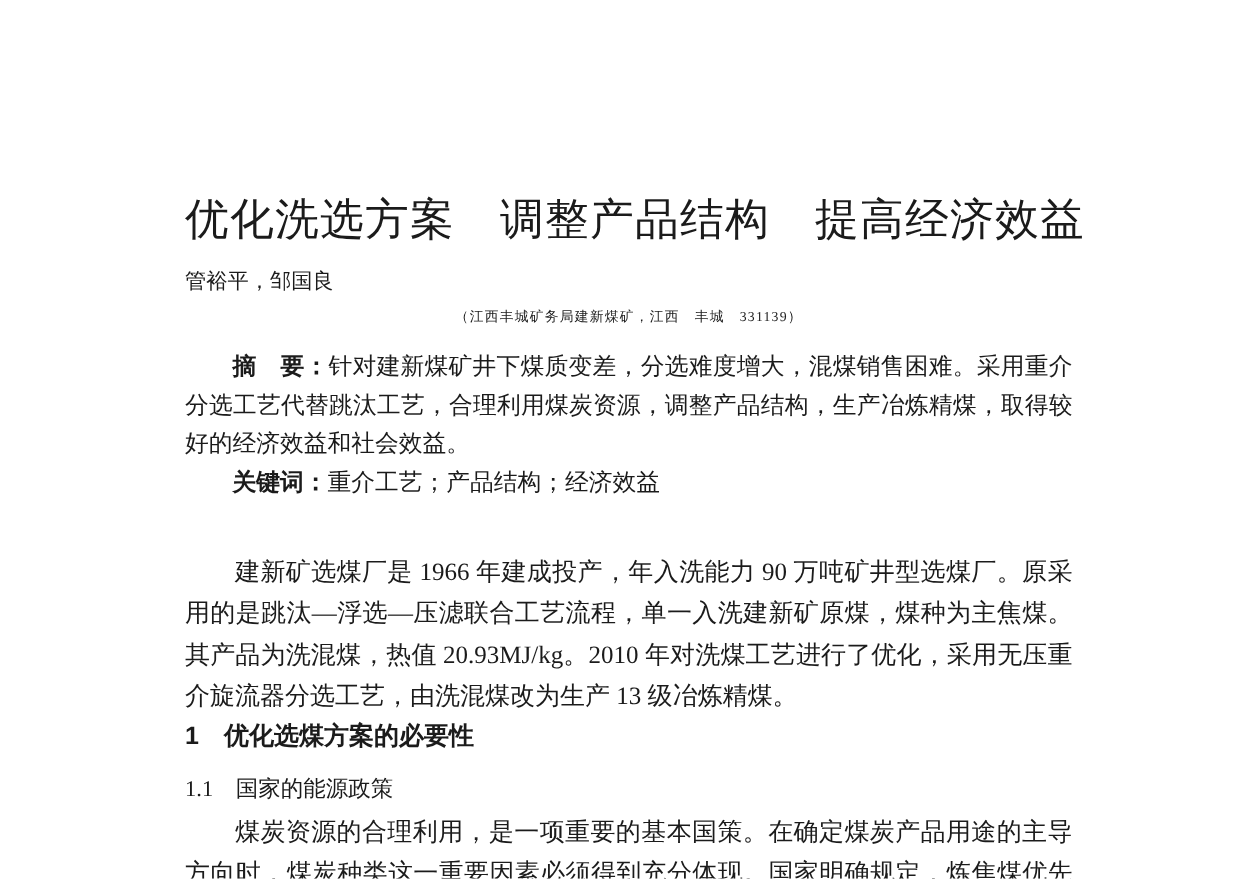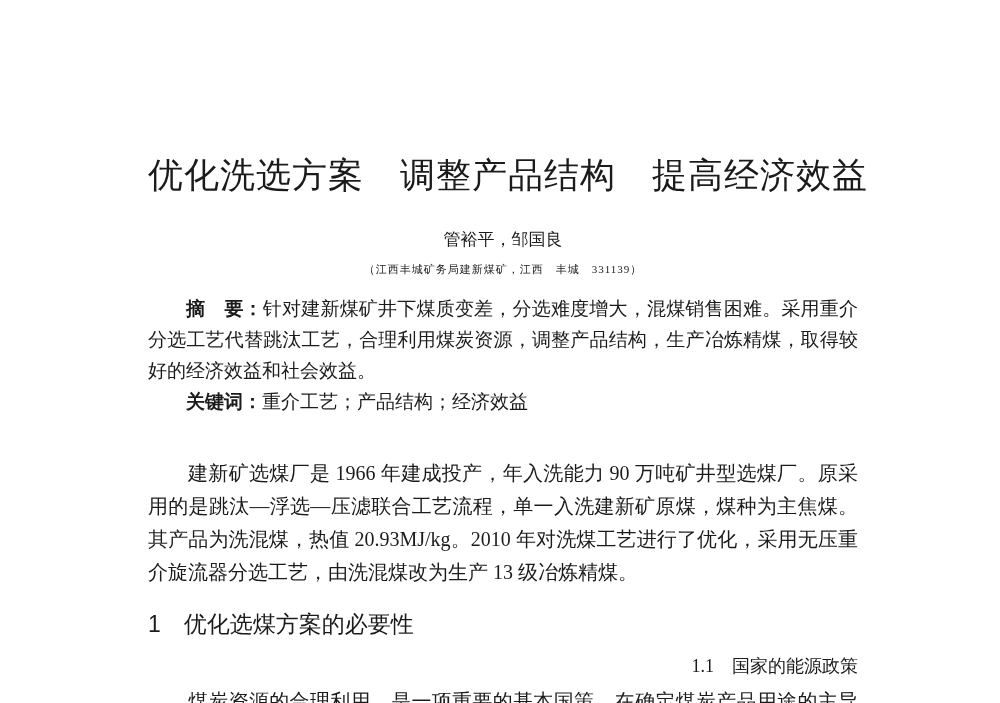--- a/index.html
+++ b/index.html
@@ -18,24 +18,24 @@
   }
   .title {
     font-size: 35px;
     font-weight: 400;
     line-height: 51px;
     text-align: left;
     white-space: nowrap;
     letter-spacing: 1px;
   }
   .authors {
-    margin-top: 28px;
+    margin-top: 13px;
     font-size: 17px;
     line-height: 22px;
-    text-align: center;
+    text-align: left;
   }
   .affiliation {
     margin-top: 7px;
     font-size: 11px;
     line-height: 22px;
     text-align: center;
     letter-spacing: 1px;
   }
   .abstract, .keywords {
     font-size: 19px;
@@ -49,32 +49,31 @@
     font-family: Liberation Serif, serif;
   }
   .intro-para {
     margin-top: 40px;
     font-size: 20px;
     line-height: 33px;
     text-align: justify;
     text-indent: 2em;
   }
   .sec-heading {
-    margin-top: 22px;
-    font-size: 23px;
+    margin-top: 2px;
+    font-size: 20px;
     line-height: 27px;
-    font-weight: 400;
+    font-weight: 700;
     font-family: "Liberation Sans", "DejaVu Sans", sans-serif;
   }
   .subsec-heading {
     margin-top: 16px;
     font-size: 18px;
     line-height: 25px;
     font-weight: 400;
-    text-align: right;
   }
   .body-para {
     margin-top: 6px;
     font-size: 20px;
     line-height: 33px;
     text-align: justify;
     text-indent: 2em;
   }
 </style>
 </head>

